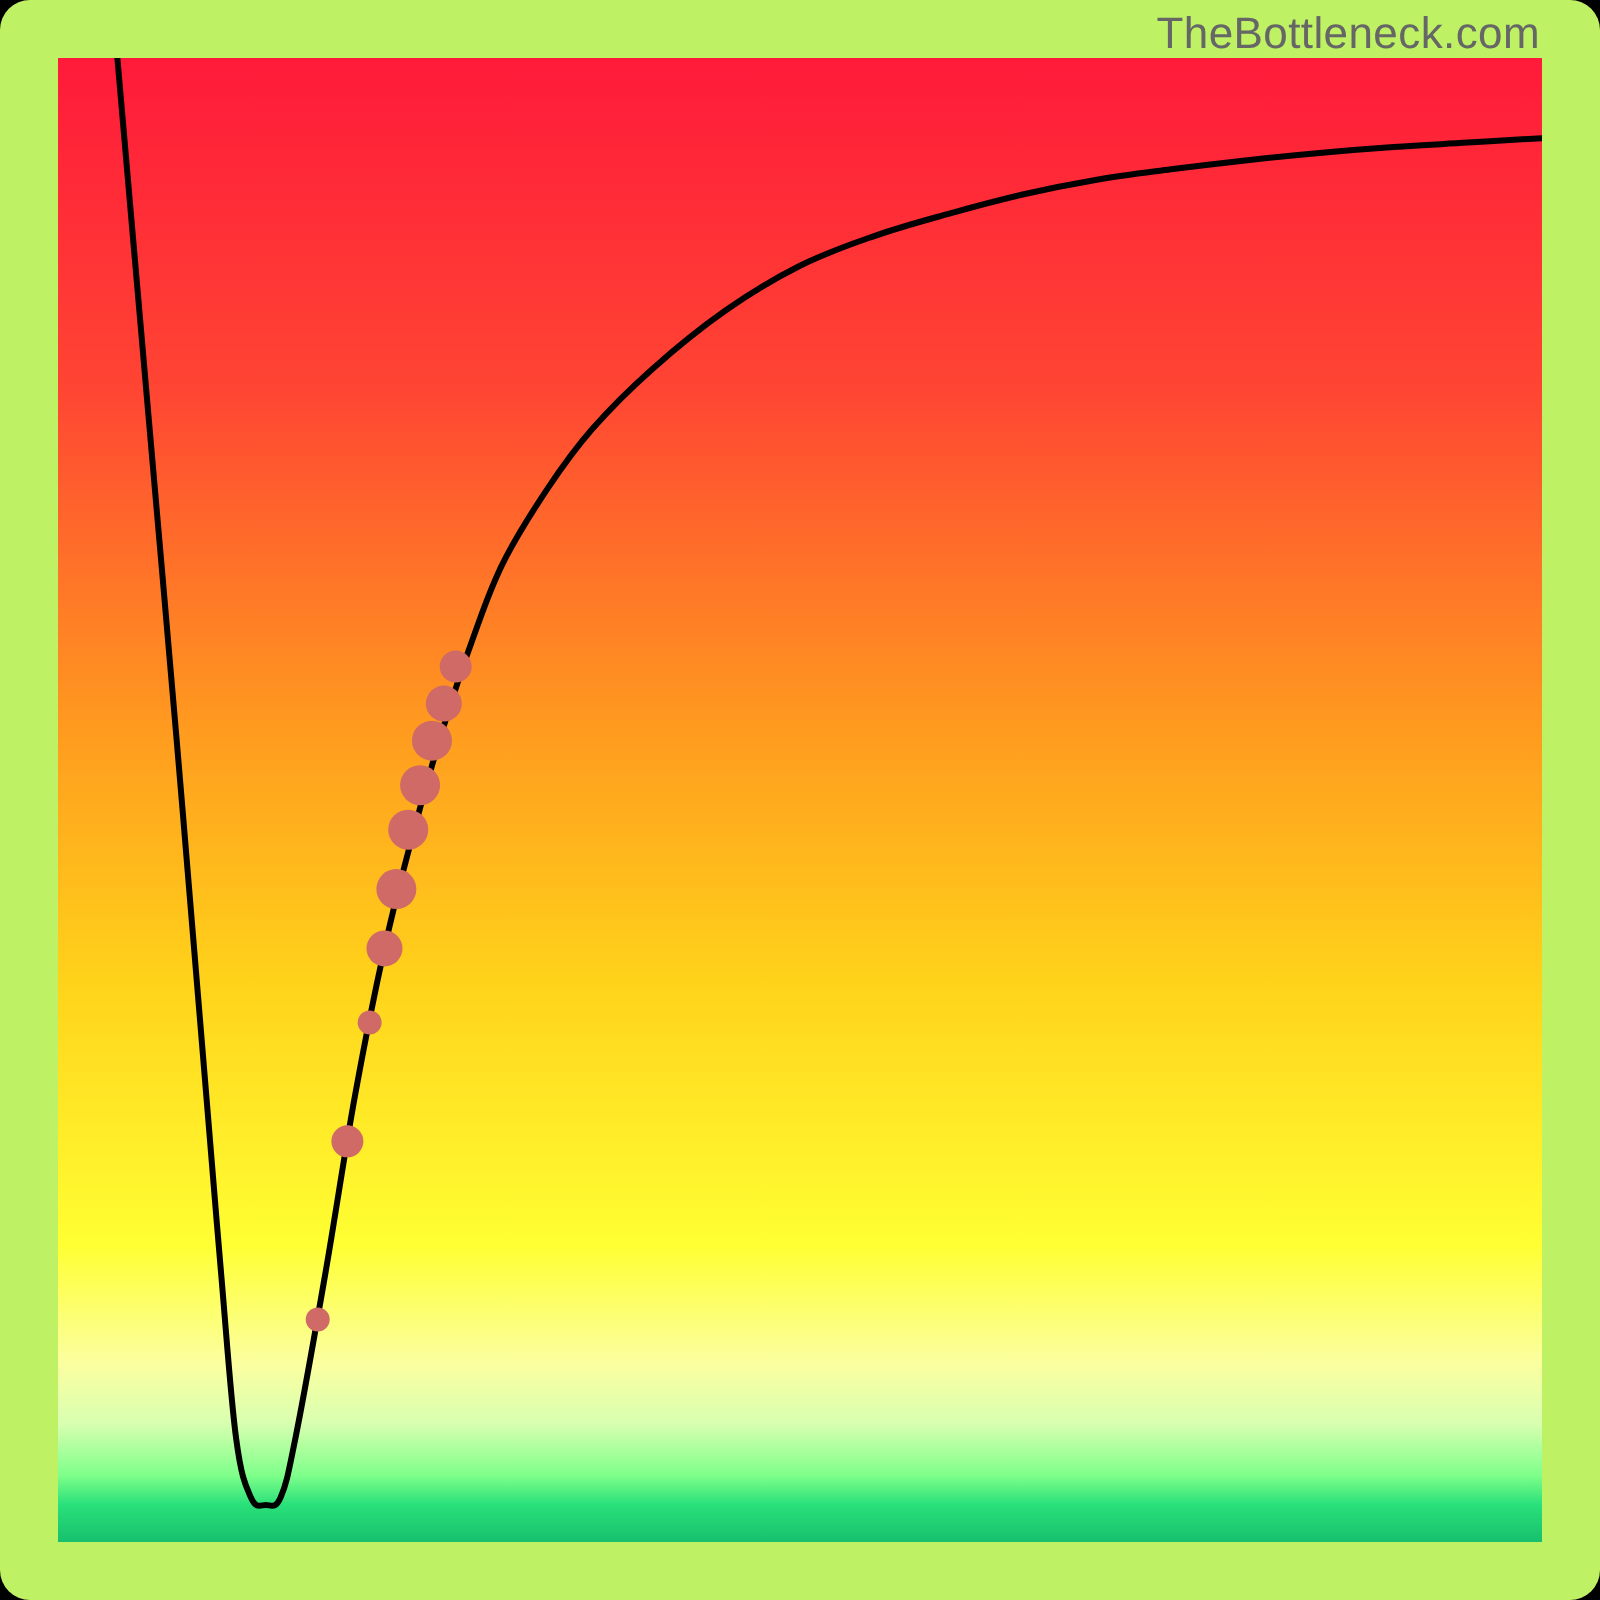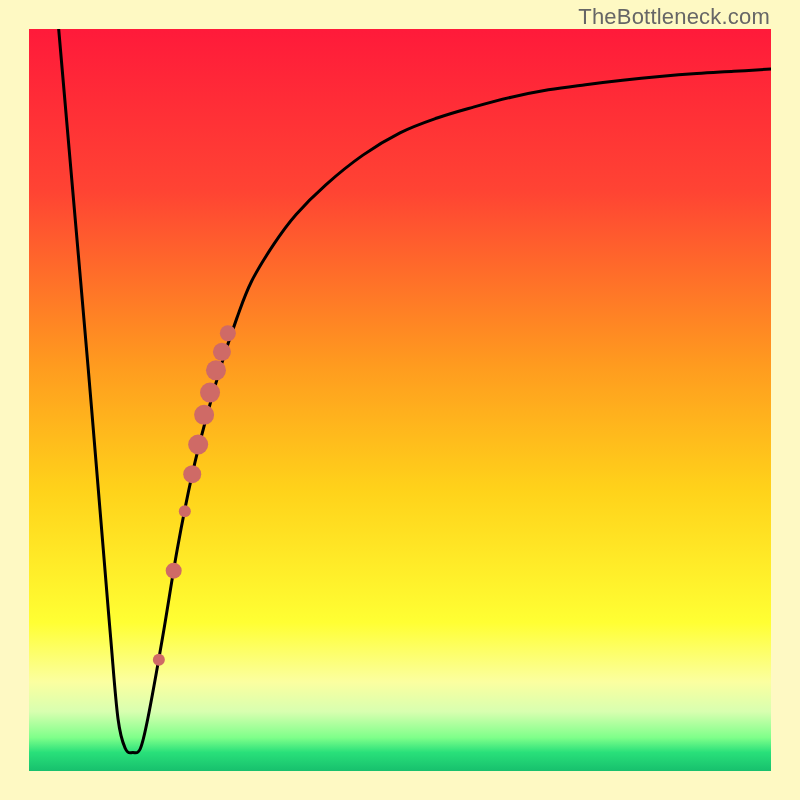--- a/index.html
+++ b/index.html
@@ -7,21 +7,22 @@
     padding: 0;
     width: 800px;
     height: 800px;
     overflow: hidden;
     background: #000;
     font-family: Arial, Helvetica, sans-serif;
   }
   .frame {
     position: absolute;
     inset: 0;
-    background: #fef9c3;
+    background: #bef264;
+    border-radius: 15px;
   }
   .plot {
     position: absolute;
     left: 29px;
     top: 29px;
     width: 742px;
     height: 742px;
     overflow: hidden;
   }
   .attribution {

